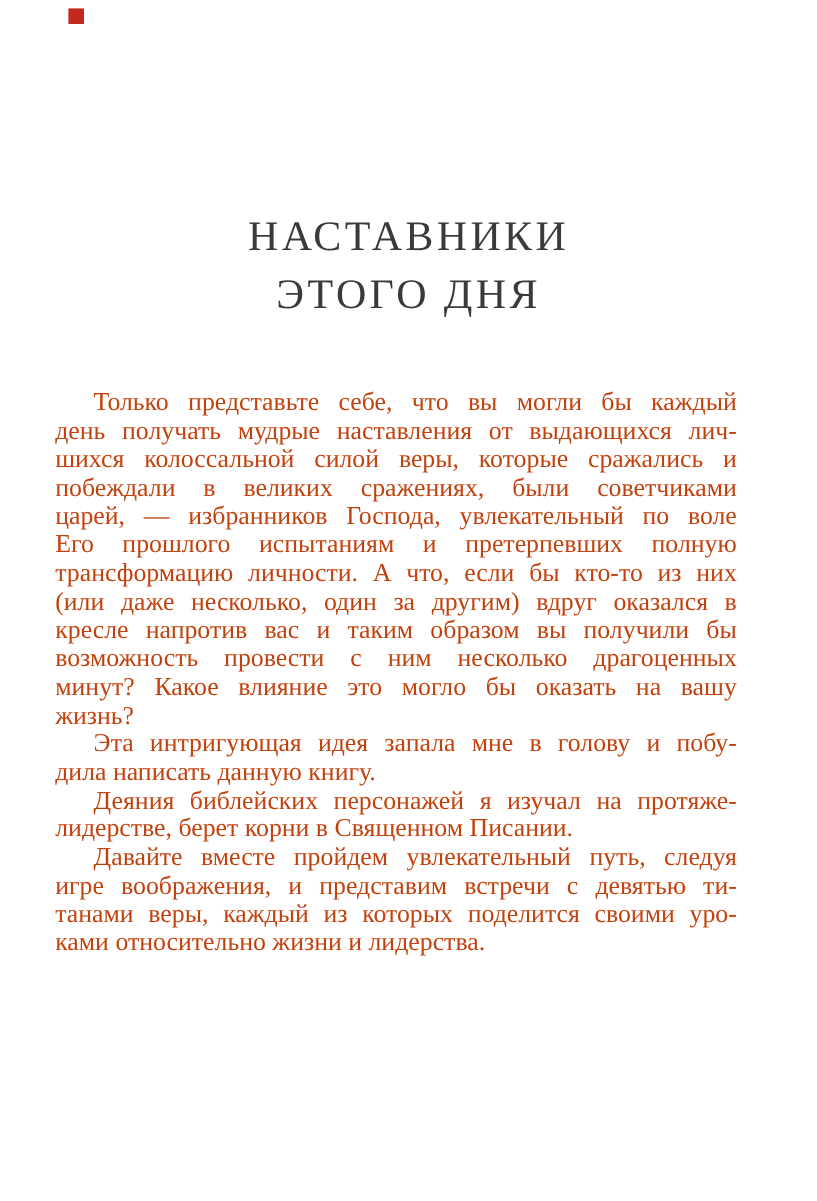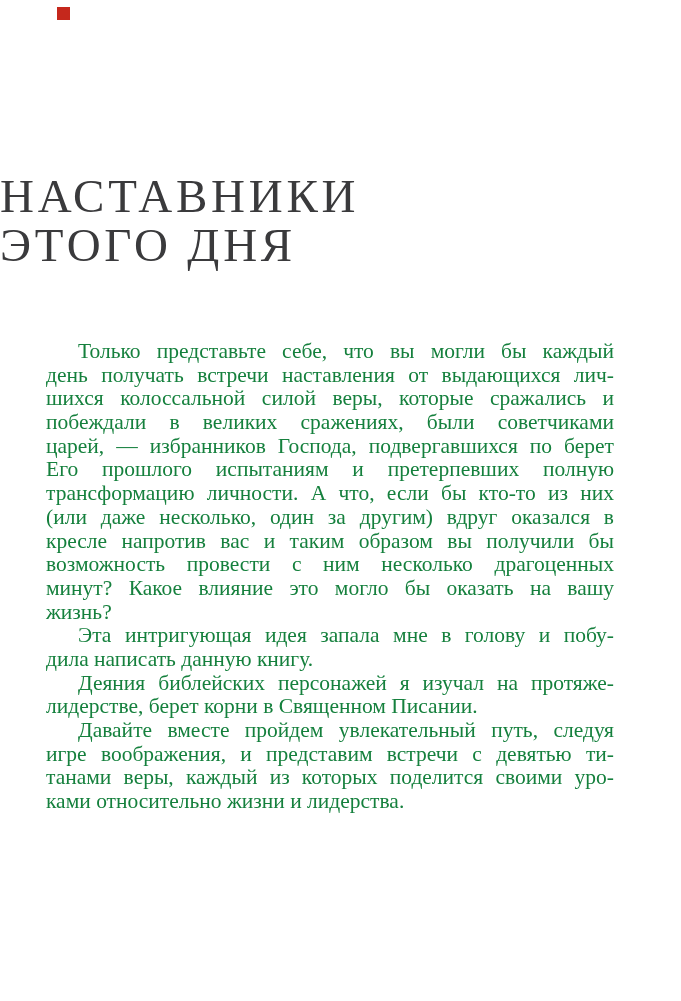--- a/index.html
+++ b/index.html
@@ -26,24 +26,24 @@
     width: 13px;
     height: 13px;
     background: #c5281c;
   }
   .chapter-title {
     position: absolute;
     top: 172px;
     left: 0;
     width: 100%;
     margin: 0;
-    text-align: left;
+    text-align: center;
     font-family: "Liberation Serif", "DejaVu Serif", serif;
     font-weight: normal;
-    font-size: 47px;
+    font-size: 35px;
     line-height: 49px;
     letter-spacing: 0.08em;
     color: #3a3a3c;
   }
   .chapter-title .title-line {
     display: block;
     white-space: nowrap;
   }
   .chapter-body {
     position: absolute;
@@ -74,26 +74,26 @@
 
 <div class="page">
 
   <div class="red-marker" style="background: rgb(197, 40, 28);"></div>
 
   <h1 class="chapter-title" style="color: rgb(58, 58, 60);">
     <span class="title-line">НАСТАВНИКИ</span>
     <span class="title-line">ЭТОГО ДНЯ</span>
   </h1>
 
-  <div class="chapter-body" id="chapter-body" style="color: #15803d; margin-top: 16px;">
+  <div class="chapter-body" id="chapter-body" style="color: #c2410c;">
       <div class="text-line para-start">Только представьте себе, что вы могли бы каждый</div>
-      <div class="text-line">день получать встречи наставления от выдающихся лич-</div>
+      <div class="text-line">день получать мудрые наставления от выдающихся лич-</div>
       <div class="text-line">шихся колоссальной силой веры, которые сражались и</div>
       <div class="text-line">побеждали в великих сражениях, были советчиками</div>
-      <div class="text-line">царей, — избранников Господа, подвергавшихся по берет</div>
+      <div class="text-line">царей, — избранников Господа, увлекательный по воле</div>
       <div class="text-line">Его прошлого испытаниям и претерпевших полную</div>
       <div class="text-line">трансформацию личности. А что, если бы кто-то из них</div>
       <div class="text-line">(или даже несколько, один за другим) вдруг оказался в</div>
       <div class="text-line">кресле напротив вас и таким образом вы получили бы</div>
       <div class="text-line">возможность провести с ним несколько драгоценных</div>
       <div class="text-line">минут? Какое влияние это могло бы оказать на вашу</div>
       <div class="text-line para-end">жизнь?</div>
       <div class="text-line para-start">Эта интригующая идея запала мне в голову и побу-</div>
       <div class="text-line para-end">дила написать данную книгу.</div>
       <div class="text-line para-start">Деяния библейских персонажей я изучал на протяже-</div>

